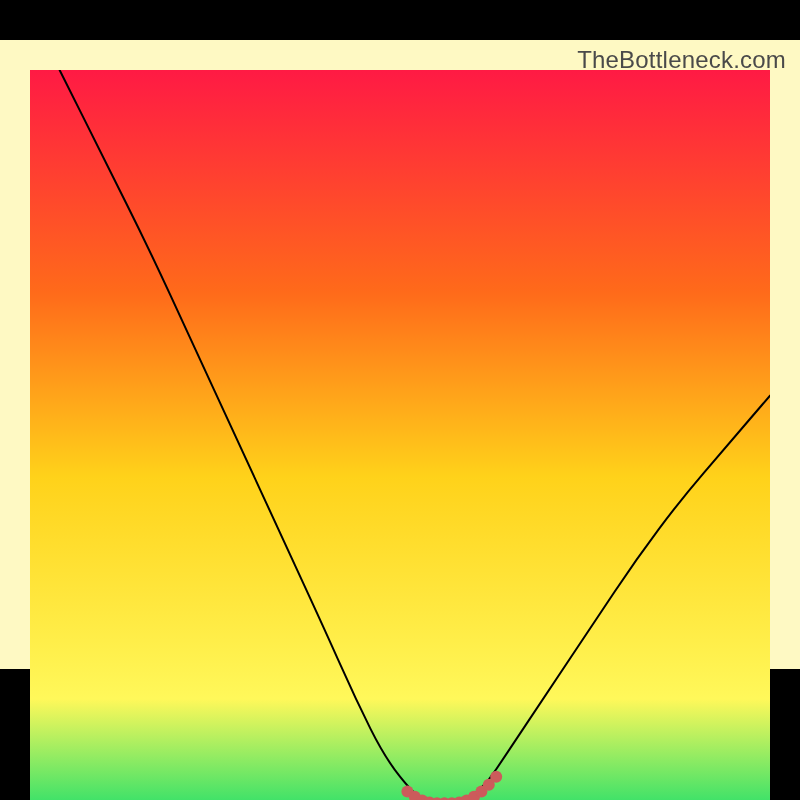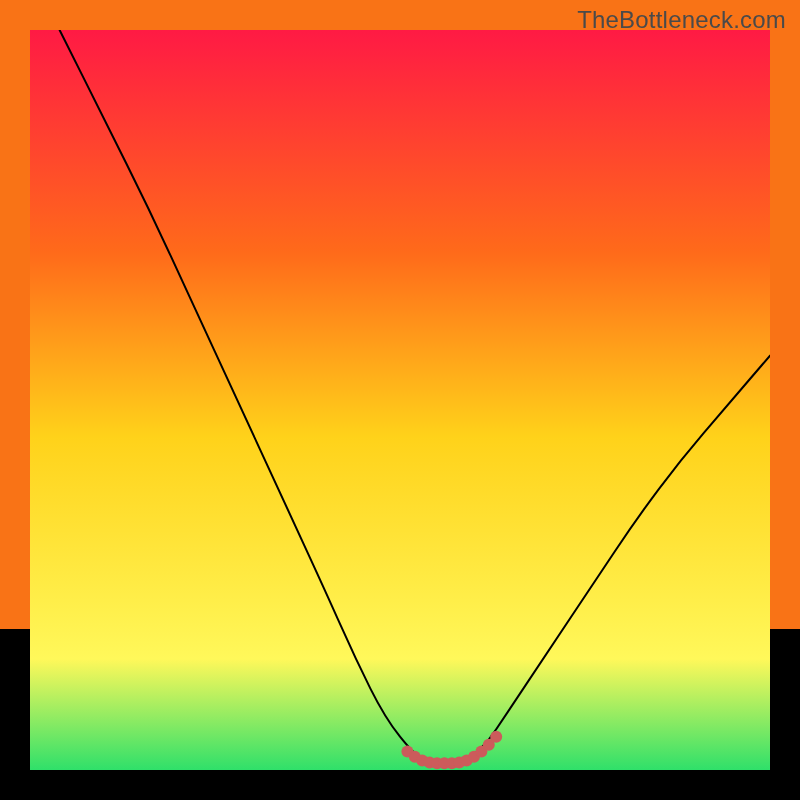--- a/index.html
+++ b/index.html
@@ -8,21 +8,22 @@
     width: 800px;
     height: 800px;
     background: #000;
     overflow: hidden;
     font-family: Arial, Helvetica, sans-serif;
   }
   .frame {
     position: relative;
     width: 800px;
     height: 629px;
-    background: #f97316;
+    background: #fef9c3;
+    margin-top: 40px;
   }
   .watermark {
     position: absolute;
     top: 6px;
     right: 14px;
     color: #4a4a4a;
     font-size: 24px;
     font-weight: 500;
     letter-spacing: 0.2px;
     z-index: 30;

